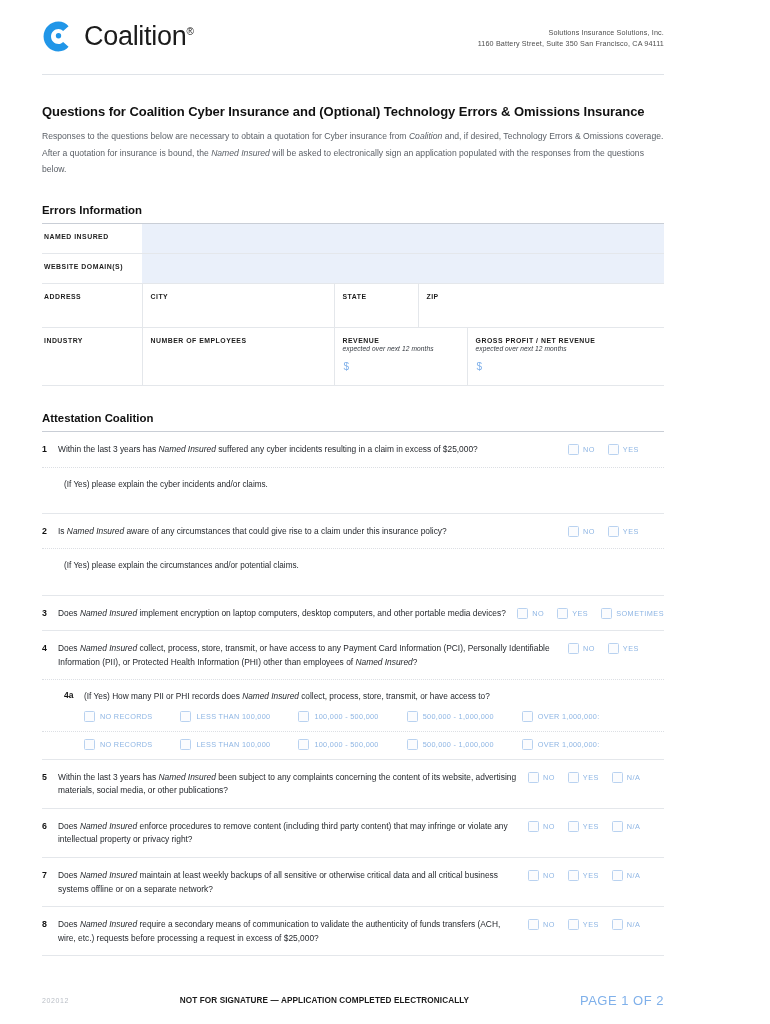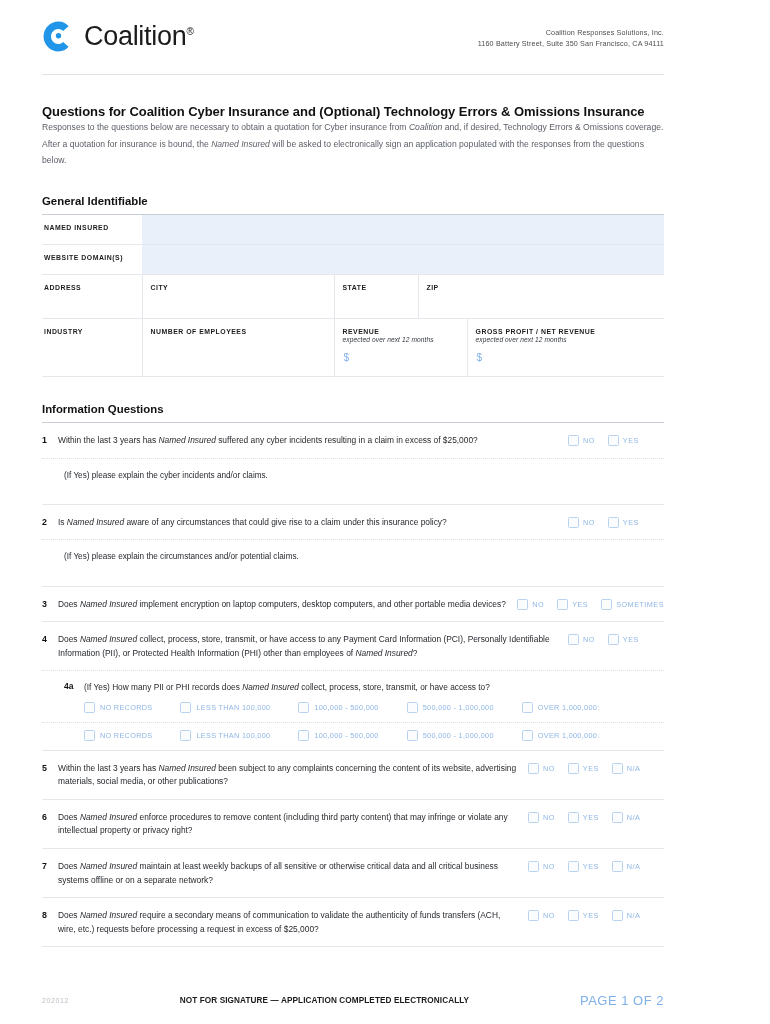--- a/index.html
+++ b/index.html
@@ -18,21 +18,21 @@
   .logo-mark { width: 33px; height: 33px; flex: 0 0 33px; }
   .logo-word { font-size: 27px; letter-spacing: -0.3px; color: #1b1b1b; font-weight: 400; position: relative; }
   .logo-word sup { font-size: 10px; vertical-align: super; }
   .org-block { text-align: right; padding-top: 7px; line-height: 1.55; }
   .org-line { font-size: 7.2px; color: #4d4d4d; letter-spacing: 0.15px; }
   .org-link { font-size: 7.2px; color: #6aa3e8; text-decoration: underline; letter-spacing: 0.15px; }
   .header-rule { border-top: 1px solid #dfe3e8; margin-top: 21px; }
 
   
   .doc-title { font-size: 13px; font-weight: bold; color: #111; margin-top: 29px; letter-spacing: -0.05px; }
-  .doc-intro { font-size: 8.6px; color: #5a5f66; line-height: 1.92; max-width: 690px; }
+  .doc-intro { font-size: 8.6px; color: #5a5f66; line-height: 1.92; margin-top: 9px; max-width: 690px; }
   .doc-intro em { font-style: italic; }
 
   
   .section-title { font-size: 11.4px; font-weight: bold; color: #111; margin-top: 26px; }
   .section-rule { border-top: 1.6px solid #c9ced6; margin-top: 7px; }
 
   
   .gi { width: 100%; border-collapse: collapse; margin-top: 0; }
   .gi td { vertical-align: top; }
   .gi .rowline { border-bottom: 1px solid #e4e7eb; }
@@ -89,30 +89,30 @@
         <svg viewBox="0 0 64 64" width="33" height="33" aria-hidden="true">
           <path d="M32 3 C16 3 3 16 3 32 C3 48 16 61 32 61 C40 61 47 57.5 51.5 52 L41 42.5 C38.6 45 35.5 46.5 32 46.5 C24 46.5 17.5 40 17.5 32 C17.5 24 24 17.5 32 17.5 C35.5 17.5 38.6 19 41 21.5 L51.5 12 C47 6.5 40 3 32 3 Z" fill="#2196e8"></path>
           <path d="M32 17.5 L34.6 24.4 L41 21.5 L38.1 28 L45 30.6 L38.1 33.2 L41 39.7 L34.6 36.8 L32 43.7 L29.4 36.8 L23 39.7 L25.9 33.2 L19 30.6 L25.9 28 L23 21.5 L29.4 24.4 Z" fill="#ffffff" opacity="0.92"></path>
           <circle cx="32" cy="30.6" r="5.2" fill="#2196e8"></circle>
         </svg>
       </span>
       <span class="logo-word"><span>Coalition</span><sup>®</sup></span>
     </div>
 
     <div class="org-block">
-      <div class="org-line">Coalition Responses Solutions, Inc.</div>
+      <div class="org-line">Solutions Insurance Solutions, Inc.</div>
       <div class="org-line">1160 Battery Street, Suite 350   San Francisco, CA  94111</div>
     </div>
   </div>
   <div class="header-rule"></div>
 
   <div class="doc-title">Questions for Coalition Cyber Insurance and (Optional) Technology Errors &amp; Omissions Insurance</div>
   <p class="doc-intro"><span>Responses to the questions below are necessary to obtain a quotation for Cyber insurance from </span><em>Coalition</em><span> and, if desired, Technology Errors &amp; Omissions coverage. After a quotation for insurance is bound, the </span><em>Named Insured</em><span> will be asked to electronically sign an application populated with the responses from the questions below.</span></p>
 
-  <div class="section-title">General Identifiable</div>
+  <div class="section-title">Errors Information</div>
   <div class="section-rule"></div>
 
   <table class="gi">
     <tbody>
         <tr class="gi-row1 rowline">
       <td style="width:100px" class="lbl">NAMED INSURED</td>
       <td class="fill" colspan="5"></td>
     </tr>
     <tr class="gi-row2 rowline">
       <td class="lbl">WEBSITE DOMAIN(S)</td>
@@ -150,21 +150,21 @@
         <div class="dollar">$</div>
       </td>
       <td class="vline cellpad">
         <div class="lbl"><span>GROSS PROFIT / NET REVENUE</span><span class="lbl-sub">expected over next 12 months</span></div>
         <div class="dollar">$</div>
       </td>
     </tr>
   </tbody>
     </table>
 
-  <div class="section-title">Information Questions</div>
+  <div class="section-title">Attestation Coalition</div>
   <div class="section-rule"></div>
 
   <div>
     <div class="q-block dotted">
       <div class="q-row">
         <div class="q-num">1</div>
         <div class="q-text"><span>Within the last 3 years has </span><em>Named Insured</em><span> suffered any cyber incidents resulting in a claim in excess of $25,000?</span></div>
         <div class="q-opts w2">
           <label class="opt">
               <span class="cb"></span>

